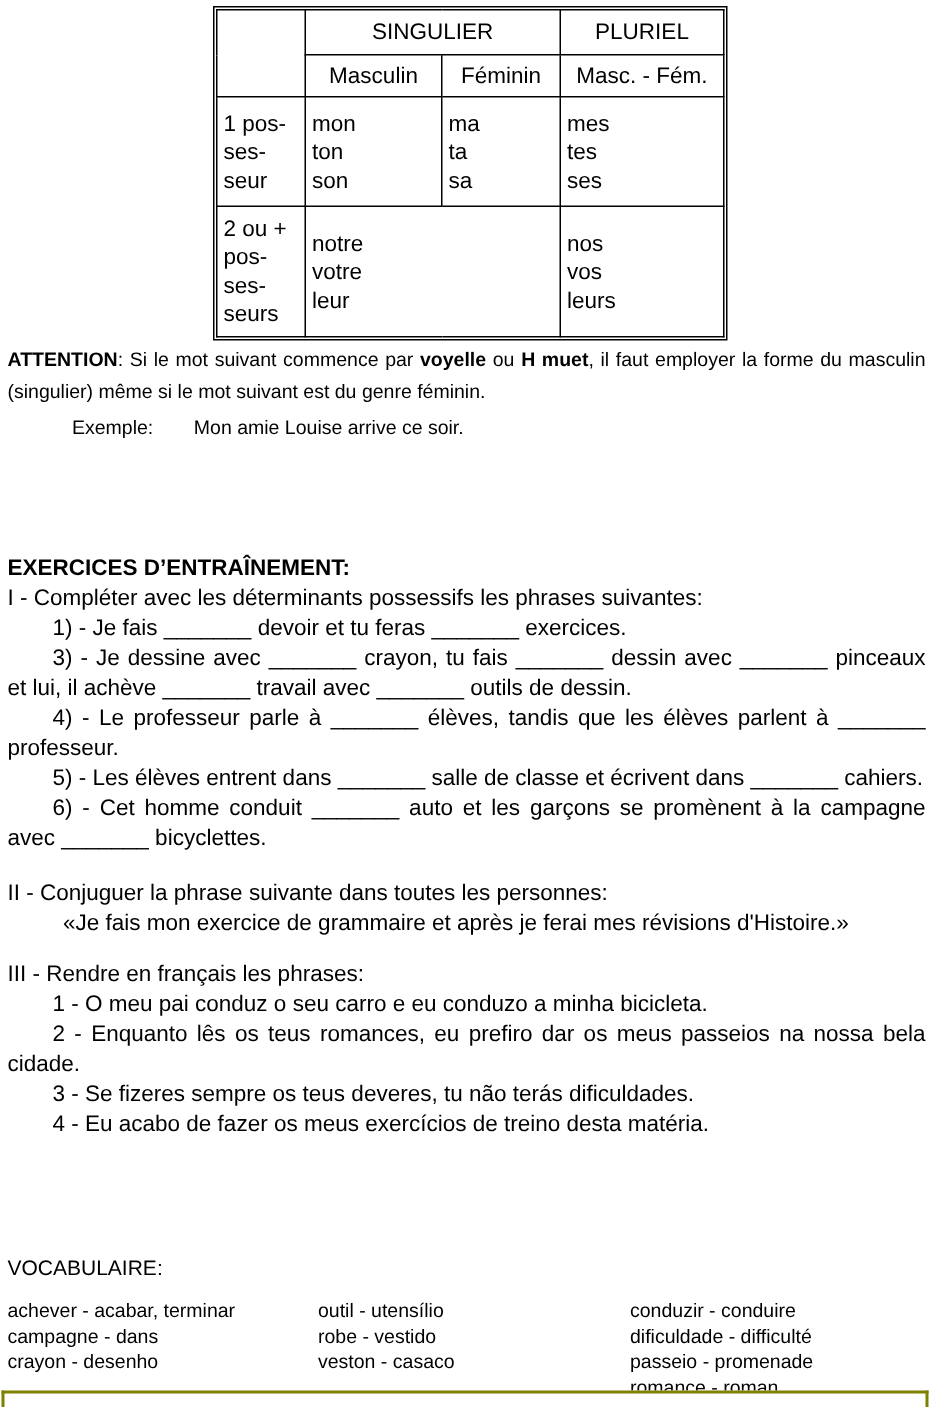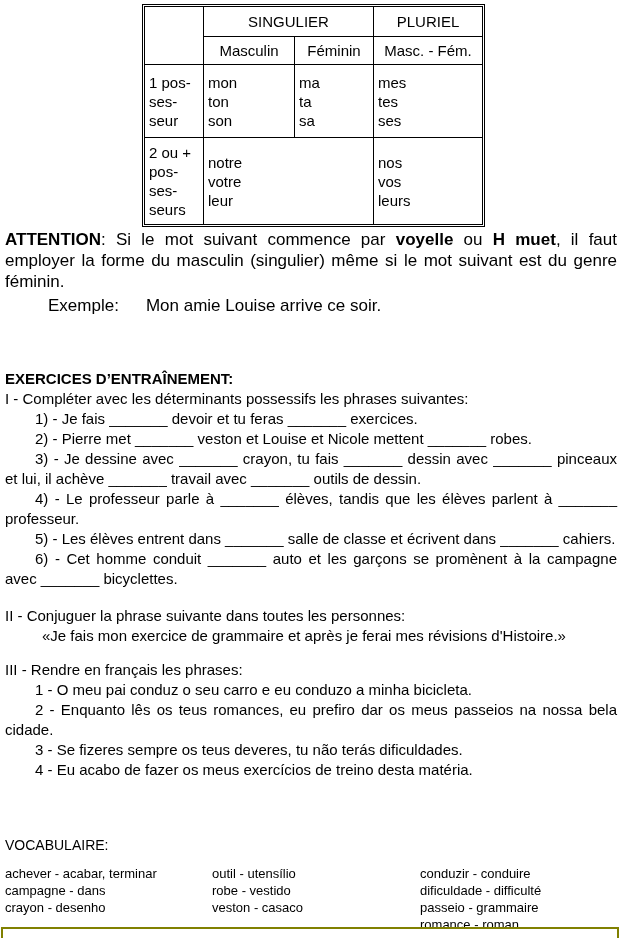--- a/index.html
+++ b/index.html
@@ -34,21 +34,21 @@
   th.c-fem{width:70px}
   th.c-mf{width:100px}
   tr.hdr1 th{height:23px}
   tr.hdr2 th{height:21px}
   tr.row1 td{height:66px}
   tr.row2 td{height:80px}
   .cellline{display:block}
   
   .attention{
     position:absolute;top:229px;left:5px;width:612px;
-    font-size:17px;line-height:21px;
+    font-size:13px;line-height:21px;
   }
   .attention .para{margin:0;text-align:justify}
   .attention b{font-weight:bold}
   .example{margin:3px 0 0 0;padding-left:43px}
   .ex-text{margin-left:27px}
   .u{}
   
   .exercises{
     position:absolute;top:369px;left:5px;width:612px;
     font-size:15px;line-height:20px;
@@ -140,21 +140,20 @@
   <p class="para"><b>ATTENTION</b><span>: Si le mot suivant commence par </span><b>voyelle</b><span> ou </span><b>H muet</b><span>, il faut employer la forme du masculin (singulier) même si le mot suivant est du genre féminin.</span></p>
   <p class="example"><span>Exemple:</span><span class="ex-text"><span>Mo</span><span class="u">n a</span><span>mie Louise arrive ce soir.</span></span></p>
 </div>
 
 <div class="exercises">
   <p class="exheading">EXERCICES D’ENTRAÎNEMENT:</p>
 
   <div class="part1">
     <p>I - Compléter avec les déterminants possessifs les phrases suivantes:</p>
     <p class="item">1) - Je fais _______ devoir et tu feras _______ exercices.</p>
-    <p class="item">2) - Pierre met _______ veston et Louise et Nicole mettent _______ robes.</p>
     <p class="item">3) - Je dessine avec _______ crayon, tu fais _______ dessin avec _______ pinceaux et lui, il achève _______ travail avec _______ outils de dessin.</p>
     <p class="item">4) - Le professeur parle à _______ élèves, tandis que les élèves parlent à _______ professeur.</p>
     <p class="item">5) - Les élèves entrent dans _______ salle de classe et écrivent dans _______ cahiers.</p>
     <p class="item">6) - Cet homme conduit _______ auto et les garçons se promènent à la campagne avec _______ bicyclettes.</p>
   </div>
 
   <div class="part2">
     <p>II - Conjuguer la phrase suivante dans toutes les personnes:</p>
     <p class="quote">«Je fais mon exercice de grammaire et après je ferai mes révisions d'Histoire.»</p>
   </div>
@@ -177,19 +176,19 @@
       <div>crayon - desenho</div>
     </div>
     <div class="vcol2">
       <div>outil - utensílio</div>
       <div>robe - vestido</div>
       <div>veston - casaco</div>
     </div>
     <div class="vcol3">
       <div>conduzir - conduire</div>
       <div>dificuldade - difficulté</div>
-      <div>passeio - grammaire</div>
+      <div>passeio - promenade</div>
       <div>romance - roman</div>
     </div>
   </div>
 </div>
 
 <div class="bottom-box" style="border-color: rgb(128, 128, 0);"></div>
 
 </body></html>

